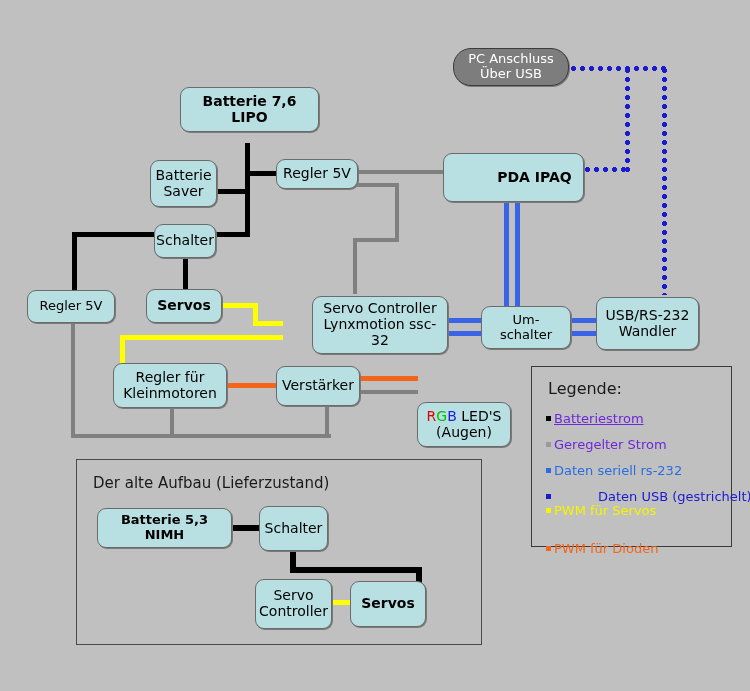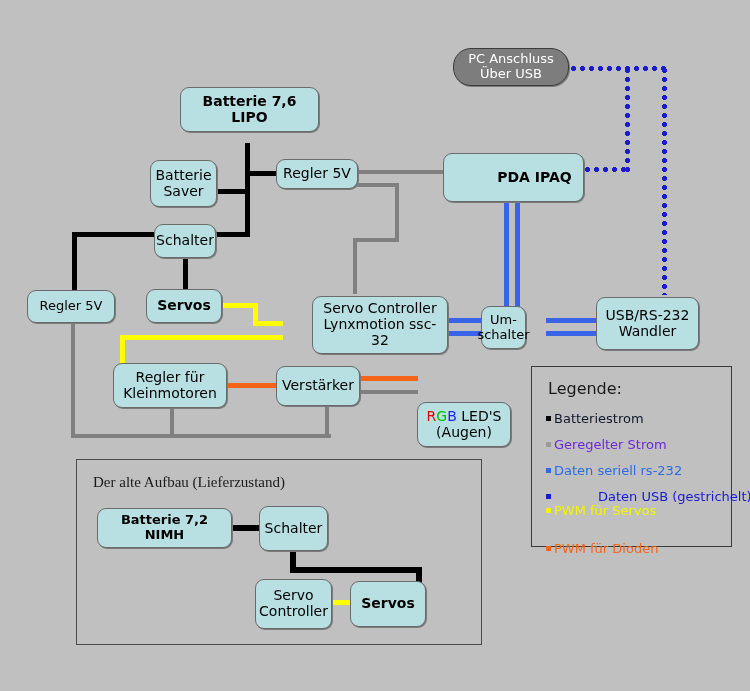--- a/index.html
+++ b/index.html
@@ -204,21 +204,21 @@
     <span class="ln">Servos</span>
   </div>
 
   <div class="node" style="left:288px;top:296px;width:136px;height:58px;margin-left:24px;">
     <span>
       <span class="ln">Servo Controller</span>
       <span class="ln">Lynxmotion ssc-32</span>
     </span>
   </div>
 
-  <div class="node small" style="left:481px;top:306px;width:45px;height:43px;align-items:center;">
+  <div class="node small" style="left:481px;top:306px;width:90px;height:43px;align-items:center;">
     <span>
       <span class="ln">Um-</span>
       <span class="ln">schalter</span>
     </span>
   </div>
 
   <div class="node" style="left:596px;top:297px;width:103px;height:53px;">
     <span>
       <span class="ln">USB/RS-232</span>
       <span class="ln">Wandler</span>
@@ -241,21 +241,21 @@
       <span class="ln"><span class="r-red">R</span><span class="r-green">G</span><span class="r-blue">B</span><span> LED'S</span></span>
       <span class="ln">(Augen)</span>
     </span>
   </div>
 
   <div id="legend-panel">
     <div id="legend-title">Legende:</div>
 
     <div class="leg-row" style="top:44px;">
       <span class="leg-bullet" style="background:#000000;"></span>
-      <span style="color:#0f172a;">Batteriestrom</span>
+      <span style="color:#6d28d9;text-decoration:underline;">Batteriestrom</span>
     </div>
 
     <div class="leg-row" style="top:70px;">
       <span class="leg-bullet" style="background:#9a9a9a;"></span>
       <span style="color:#6d28d9;">Geregelter Strom</span>
     </div>
 
     <div class="leg-row" style="top:96px;">
       <span class="leg-bullet" style="background:#2a6de0;"></span>
       <span style="color:#2a6de0;">Daten seriell rs-232</span>
@@ -271,30 +271,30 @@
       <span style="color:#f5f500;">PWM für Servos</span>
     </div>
 
     <div class="leg-row" style="top:174px;">
       <span class="leg-bullet" style="background:#f4651a;"></span>
       <span style="color:#f4651a;">PWM für Dioden</span>
     </div>
   </div>
 
   <div class="panel" style="left:76px;top:459px;width:406px;height:186px;"></div>
-  <div class="panel-title" style="left:93px;top:474px;font-family:Liberation Serif, serif;">Der alte Aufbau (Lieferzustand)</div>
+  <div class="panel-title" style="left:93px;top:474px;">Der alte Aufbau (Lieferzustand)</div>
 
   <div class="wire w-black" style="left:231px;top:525px;width:29px;height:6px;"></div>
   <div class="wire w-black" style="left:290px;top:551px;width:6px;height:22px;"></div>
   <div class="wire w-black" style="left:290px;top:567px;width:132px;height:6px;"></div>
   <div class="wire w-black" style="left:416px;top:567px;width:6px;height:17px;"></div>
   <div class="wire w-yellow" style="left:330px;top:600px;width:24px;height:5px;"></div>
 
   <div class="node bold small" style="left:97px;top:508px;width:135px;height:40px;">
-    <span class="ln">Batterie 7,2 NIMH</span>
+    <span class="ln">Batterie 5,3 NIMH</span>
   </div>
 
   <div class="node" style="left:259px;top:506px;width:69px;height:45px;">
     <span class="ln">Schalter</span>
   </div>
 
   <div class="node" style="left:255px;top:579px;width:77px;height:50px;">
     <span>
       <span class="ln">Servo</span>
       <span class="ln">Controller</span>

